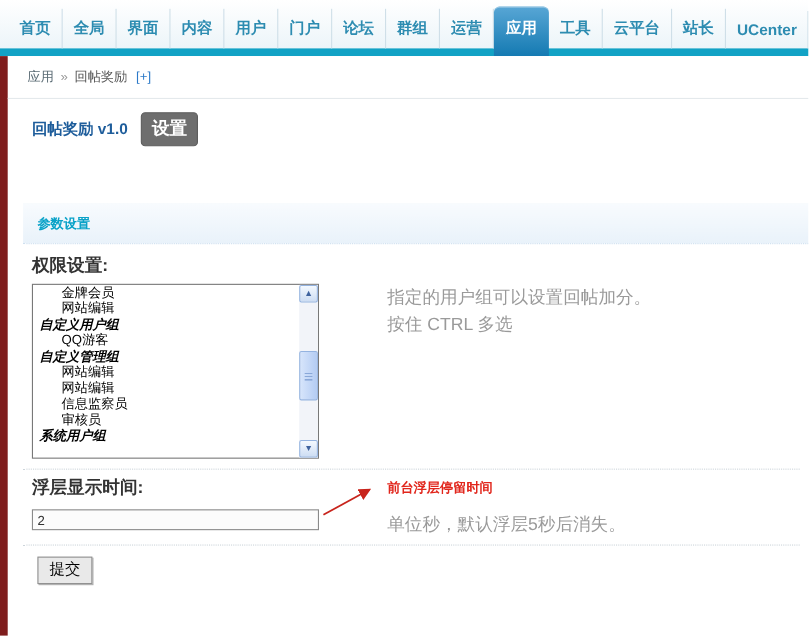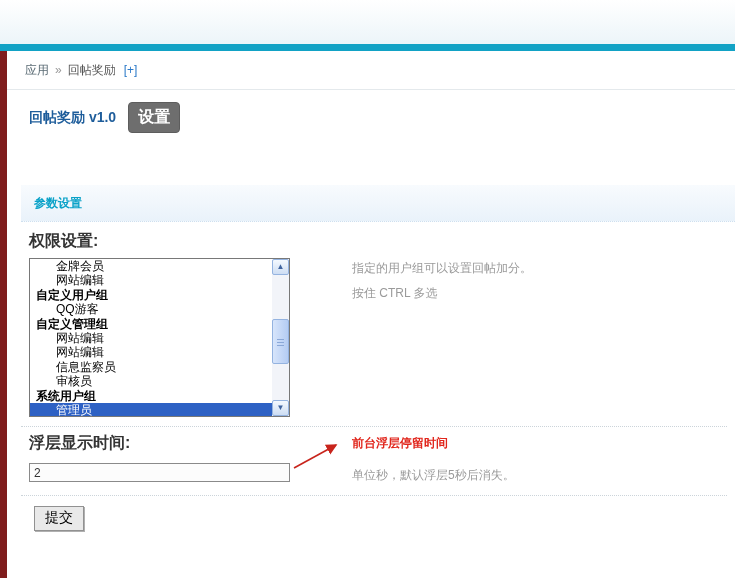--- a/index.html
+++ b/index.html
@@ -46,38 +46,38 @@
 
   .field-label { position:absolute; left:22px; font-size:16px; font-weight:bold; color:#333; }
 
   
   .listbox { position:absolute; top:168px; left:22px; width:261px; height:159px;
     border:1px solid #787878; background:#fff; }
   .list-items { position:absolute; left:0; top:0; right:17px; bottom:0; overflow:hidden;
     font-size:12px; color:#000; }
   .li { height:14.4px; line-height:14.4px; white-space:nowrap; overflow:hidden; cursor:default; }
   .li.option { padding-left:26px; cursor:pointer; }
-  .li.group  { padding-left:6px; font-weight:bold; }
+  .li.group  { padding-left:6px; font-weight:bold; font-style:italic; }
   .li.selected { background:var(--selection,#2e61c4); color:#fff; }
 
   
   .scrollbar { position:absolute; right:0; top:0; bottom:0; width:17px; background:#f2f4f9; }
   .sb-btn { position:absolute; left:0; right:0; height:16px; text-align:center;
     background:linear-gradient(#f4f9ff,#cdddf3); border:1px solid #94b3e0; border-radius:2px;
     color:#3f639f; font-size:8px; line-height:14px; cursor:pointer; }
   .sb-up { top:0; }
   .sb-down { bottom:0; }
   .sb-track { position:absolute; left:0; right:0; top:16px; bottom:16px; cursor:pointer; }
   .sb-thumb { position:absolute; left:0; right:0; top:44px; height:45px;
     background:linear-gradient(90deg,#d7e5fb,#b4ccf3); border:1px solid #94b3e0; border-radius:2px;
     cursor:grab; }
   .sb-grip { position:absolute; left:4px; right:4px; top:19px; height:7px;
     background:repeating-linear-gradient(#8aa8d8 0 1px, transparent 1px 3px); }
 
-  .help-text { position:absolute; left:345px; font-size:12px; color:var(--help-gray,#9a9a9a); }
+  .help-text { position:absolute; left:345px; font-size:16px; color:var(--help-gray,#9a9a9a); }
 
   .dotted-sep { position:absolute; left:14px; right:8px; height:0; border-top:1px dotted #ccd4da; }
 
   .red-note { position:absolute; left:345px; font-size:12px; font-weight:bold;
     color:var(--annotation-red,#e1261c); }
   .arrow-svg { position:absolute; left:281px; top:347px; width:62px; height:36px; }
 
   .time-input { position:absolute; top:373px; left:22px; width:261px; height:19px;
     border:1px solid #8a8a8a; background:#fcfcfc; font-size:12px; color:#333; padding:1px 4px;
     font-family:"Liberation Sans", sans-serif; }
@@ -86,20 +86,36 @@
     border:1px solid #919191; box-shadow:1px 1px 0 #b0b0b0; font-size:14px; color:#000;
     padding:2px 10px 3px; cursor:pointer; font-family:"Liberation Sans", sans-serif; }
 </style>
 </head>
 <body>
 
 <div class="page">
 
   <div class="navbar">
     <div class="stripe"></div>
+    <div class="nav-list">
+      <span class="nav-item">首页</span>
+      <span class="nav-item">全局</span>
+      <span class="nav-item">界面</span>
+      <span class="nav-item">内容</span>
+      <span class="nav-item">用户</span>
+      <span class="nav-item">门户</span>
+      <span class="nav-item">论坛</span>
+      <span class="nav-item">群组</span>
+      <span class="nav-item">运营</span>
+      <span class="nav-item active">应用</span>
+      <span class="nav-item">工具</span>
+      <span class="nav-item">云平台</span>
+      <span class="nav-item">站长</span>
+      <span class="nav-item">UCenter</span>
+    </div>
   </div>
 
   <div class="page-body">
 
     <div class="breadcrumb-bar">
       <span class="bc-link">应用</span><span class="bc-sep">»</span><span class="bc-cur">回帖奖励</span><span class="bc-expand">[+]</span>
     </div>
 
     <div class="main">
 
@@ -119,21 +135,20 @@
           <div class="li option">金牌会员</div>
           <div class="li option">网站编辑</div>
           <div class="li group">自定义用户组</div>
           <div class="li option">QQ游客</div>
           <div class="li group">自定义管理组</div>
           <div class="li option">网站编辑</div>
           <div class="li option">网站编辑</div>
           <div class="li option">信息监察员</div>
           <div class="li option">审核员</div>
           <div class="li group">系统用户组</div>
-          <div class="li option selected">管理员</div>
         </div>
         <div class="scrollbar">
           <div class="sb-btn sb-up">▲</div>
           <div class="sb-track">
             <div class="sb-thumb">
                 <span class="sb-grip"></span>
               </div>
           </div>
           <div class="sb-btn sb-down">▼</div>
         </div>

